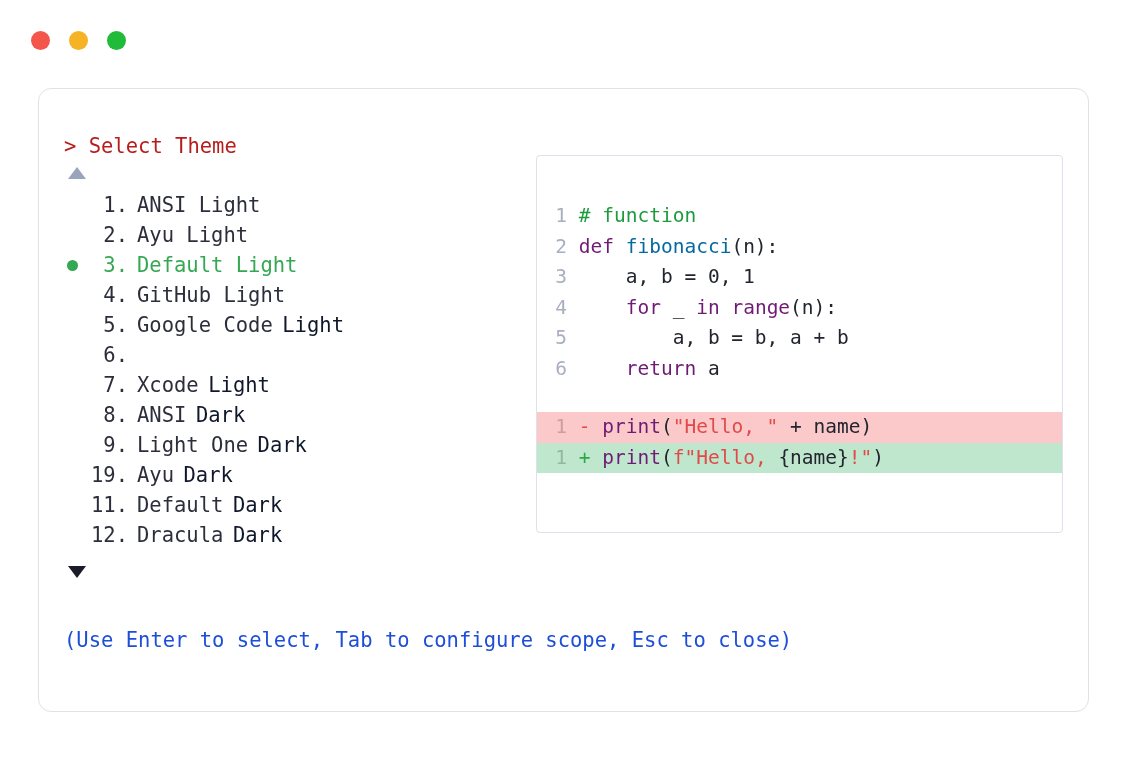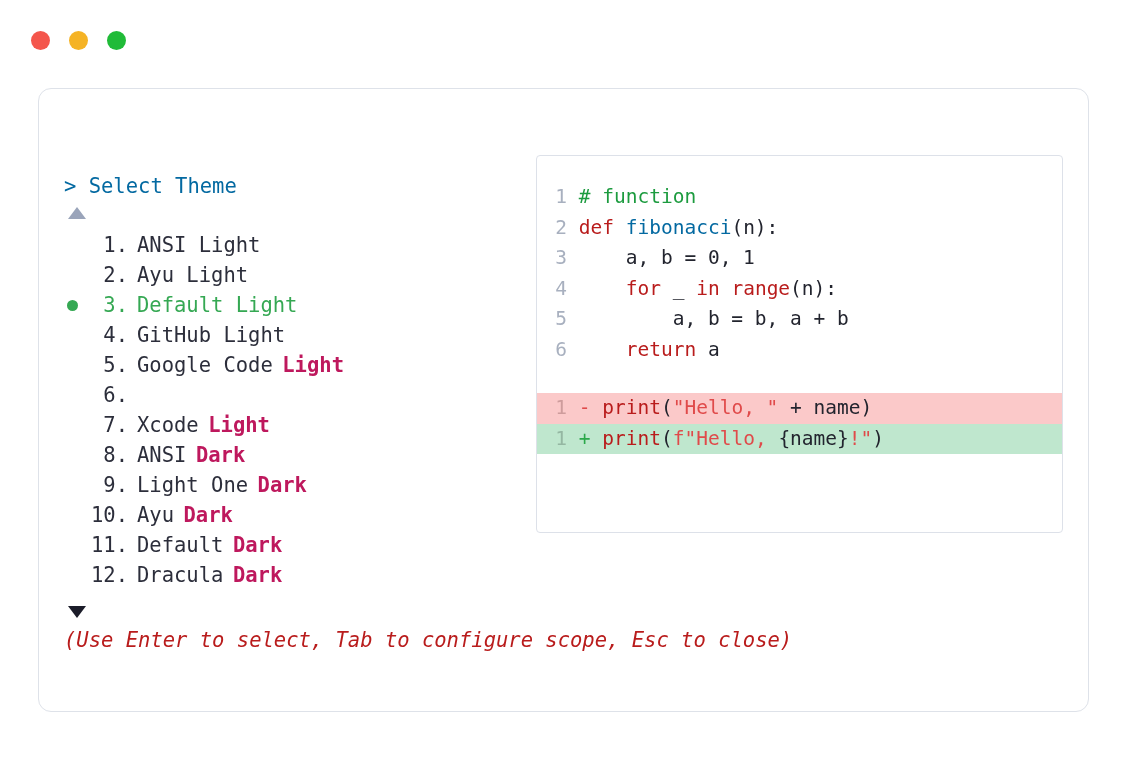--- a/index.html
+++ b/index.html
@@ -62,24 +62,23 @@
   .right-col {
     position: absolute;
     left: 497px;
     top: 44px;
     width: 530px;
   }
 
   .col-heading {
     font-size: 20.5px;
     line-height: 26px;
-    color: #0369a1;
+    color: #b91c1c;
     letter-spacing: 0px;
     white-space: pre;
-    margin-top: 40px;
   }
 
   
   .scroll-arrow {
     width: 0;
     height: 0;
     margin-left: 4px;
   }
   .arrow-up {
     border-left: 9px solid transparent;
@@ -125,69 +124,68 @@
     background: #35A853;
     margin-left: 3px;
   }
   .item-index {
     width: 38px;
     flex: none;
     text-align: right;
   }
   .item-dot-sep { padding-right: 9px; }
   .item-name { }
-  .item-variant { color: #be185d; padding-left: 9.5px; font-weight: bold; }
+  .item-variant { color: #0f172a; padding-left: 9.5px; }
 
   .theme-item.selected,
   .theme-item.selected .item-index,
   .theme-item.selected .item-name {
     color: #35A853;
   }
 
   
   .hint {
     position: absolute;
     left: 25px;
     top: 538px;
     font-size: 20.5px;
     line-height: 26px;
-    color: #b91c1c;
-    white-space: pre;
-    font-style: italic;
+    color: #1d4ed8;
+    white-space: pre;
   }
 
   
   .preview-box {
     margin-top: 22px;
     width: 527px;
     height: 378px;
     box-sizing: border-box;
     background: #ffffff;
     border: 1.5px solid #DDE1E9;
     border-radius: 4px;
-    padding: 26px 0 0 0;
+    padding: 45px 0 0 0;
     overflow: hidden;
   }
   .code-area {
     font-size: 19.5px;
     line-height: 30.5px;
     white-space: pre;
     padding-left: 16px;
   }
   .code-line { height: 30.5px; white-space: pre; }
   .ln {
     display: inline-block;
     width: 14px;
     text-align: right;
     color: #A8B0BF;
   }
   .code-gap { height: 28px; }
 
   .tok-comment  { color: #1C9B3F; }
-  .tok-keyword  { color: #b91c1c; margin-top: 32px; }
+  .tok-keyword  { color: #701a75; margin-top: 32px; }
   .tok-func     { color: #0369a1; }
   .tok-plain    { color: #22242E; }
   .tok-string   { color: #E04A4A; }
 
   .diff-line {
     height: 30.5px;
     white-space: pre;
     margin-left: -16px;
     padding-left: 16px;
     width: 527px;
@@ -218,21 +216,21 @@
       <ul class="theme-list" id="theme-list">
           <li class="theme-item"><span class="bullet-slot"></span><span class="item-index item-dot-sep"> 1.</span><span class="item-name">ANSI Light</span></li>
           <li class="theme-item"><span class="bullet-slot"></span><span class="item-index item-dot-sep"> 2.</span><span class="item-name">Ayu Light</span></li>
           <li class="theme-item selected"><span class="bullet-slot"><span class="bullet" style="background: rgb(53, 168, 83);"></span></span><span class="item-index item-dot-sep"> 3.</span><span class="item-name">Default Light</span></li>
           <li class="theme-item"><span class="bullet-slot"></span><span class="item-index item-dot-sep"> 4.</span><span class="item-name">GitHub Light</span></li>
           <li class="theme-item"><span class="bullet-slot"></span><span class="item-index item-dot-sep"> 5.</span><span class="item-name">Google Code</span><span class="item-variant">Light</span></li>
           <li class="theme-item"><span class="bullet-slot"></span><span class="item-index item-dot-sep"> 6.</span></li>
           <li class="theme-item"><span class="bullet-slot"></span><span class="item-index item-dot-sep"> 7.</span><span class="item-name">Xcode</span><span class="item-variant">Light</span></li>
           <li class="theme-item"><span class="bullet-slot"></span><span class="item-index item-dot-sep"> 8.</span><span class="item-name">ANSI</span><span class="item-variant">Dark</span></li>
           <li class="theme-item"><span class="bullet-slot"></span><span class="item-index item-dot-sep"> 9.</span><span class="item-name">Light One</span><span class="item-variant">Dark</span></li>
-          <li class="theme-item"><span class="bullet-slot"></span><span class="item-index item-dot-sep">10.</span><span class="item-name">Ayu</span><span class="item-variant">Dark</span></li>
+          <li class="theme-item"><span class="bullet-slot"></span><span class="item-index item-dot-sep">19.</span><span class="item-name">Ayu</span><span class="item-variant">Dark</span></li>
           <li class="theme-item"><span class="bullet-slot"></span><span class="item-index item-dot-sep">11.</span><span class="item-name">Default</span><span class="item-variant">Dark</span></li>
           <li class="theme-item"><span class="bullet-slot"></span><span class="item-index item-dot-sep">12.</span><span class="item-name">Dracula</span><span class="item-variant">Dark</span></li>
         </ul>
       <div class="scroll-arrow arrow-down"></div>
     </div>
 
     <div class="right-col">
       <div class="preview-box">
         <div class="code-area" id="code-area"><div class="code-line"><span class="ln">1</span> <span class="tok-comment"># function</span></div><div class="code-line"><span class="ln">2</span> <span class="tok-keyword">def </span><span class="tok-func">fibonacci</span><span class="tok-plain">(n):</span></div><div class="code-line"><span class="ln">3</span> <span class="tok-plain">    a, b = 0, 1</span></div><div class="code-line"><span class="ln">4</span> <span class="tok-plain">    </span><span class="tok-keyword">for</span><span class="tok-plain"> _ </span><span class="tok-keyword">in range</span><span class="tok-plain">(n):</span></div><div class="code-line"><span class="ln">5</span> <span class="tok-plain">        a, b = b, a + b</span></div><div class="code-line"><span class="ln">6</span> <span class="tok-plain">    </span><span class="tok-keyword">return</span><span class="tok-plain"> a</span></div><div class="code-gap"></div><div class="diff-line diff-del" style="background: rgb(251, 201, 201);"><span class="ln diff-ln-del">1</span> <span class="diff-mark-del">-</span> <span class="tok-keyword">print</span><span class="tok-plain">(</span><span class="tok-string">"Hello, "</span><span class="tok-plain"> + name)</span></div><div class="diff-line diff-add" style="background: rgb(191, 231, 206);"><span class="ln diff-ln-add">1</span> <span class="diff-mark-add">+</span> <span class="tok-keyword">print</span><span class="tok-plain">(</span><span class="tok-string">f"Hello, </span><span class="tok-plain">{name}</span><span class="tok-string">!"</span><span class="tok-plain">)</span></div></div>
       </div>

